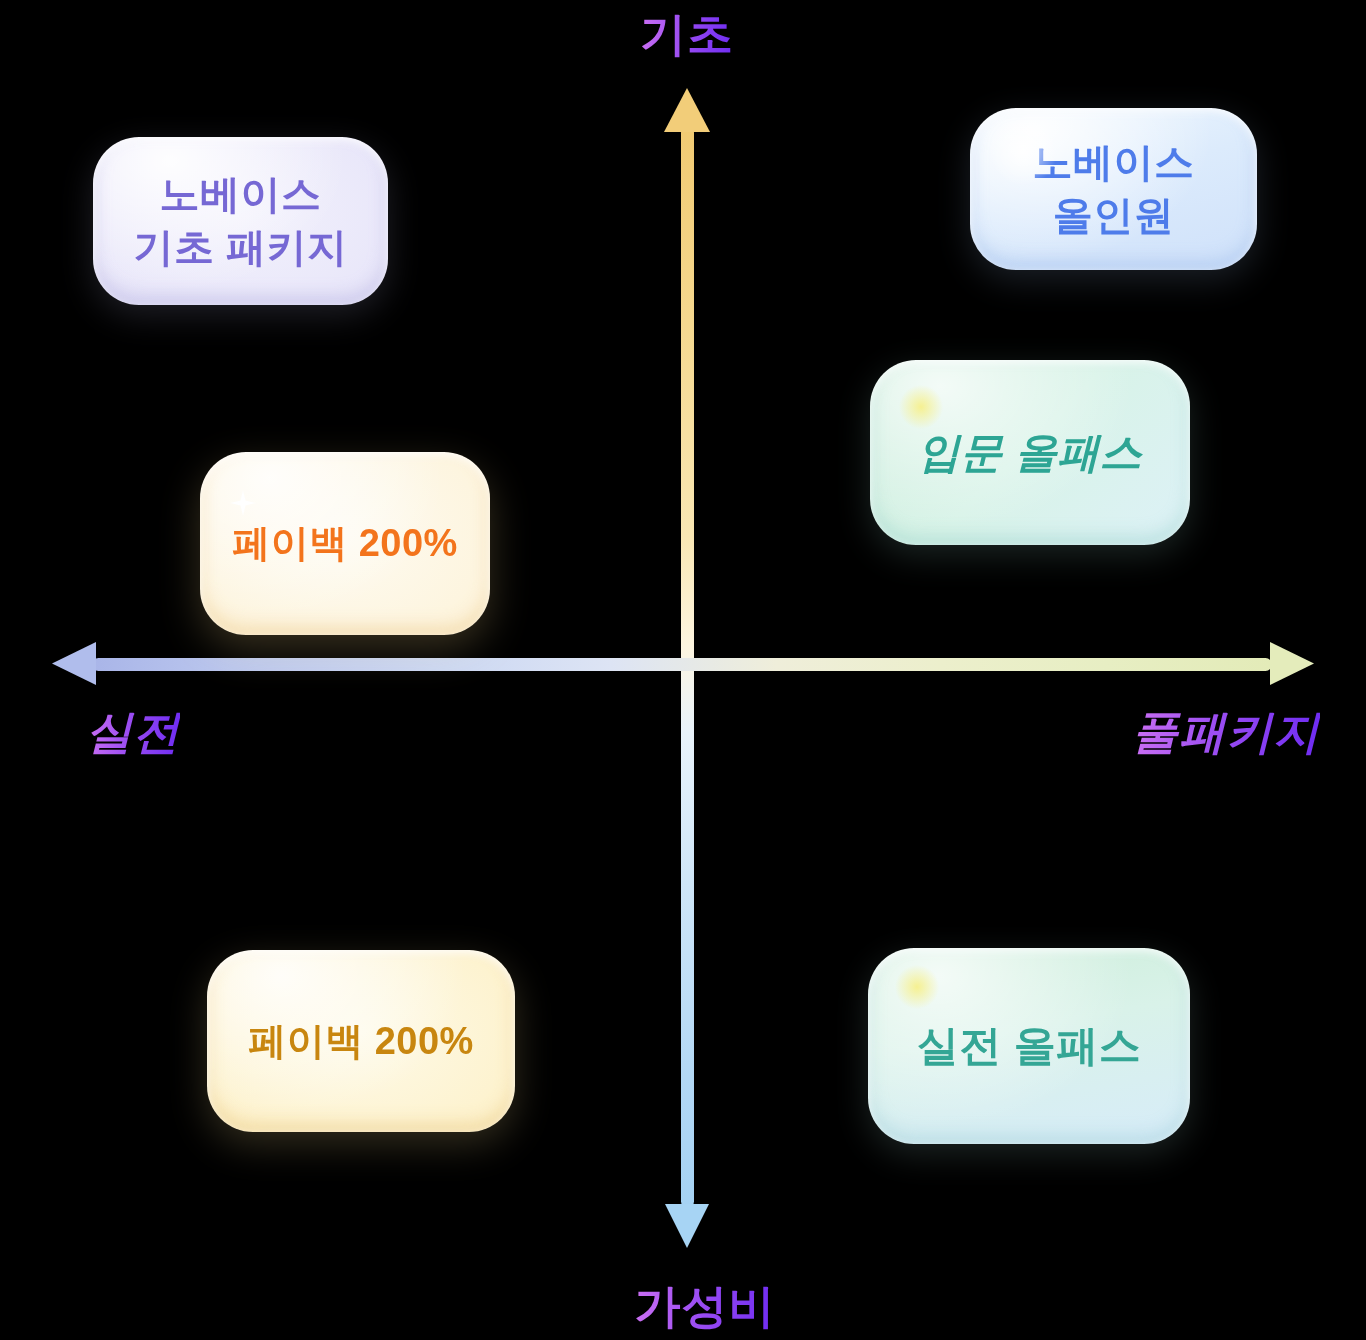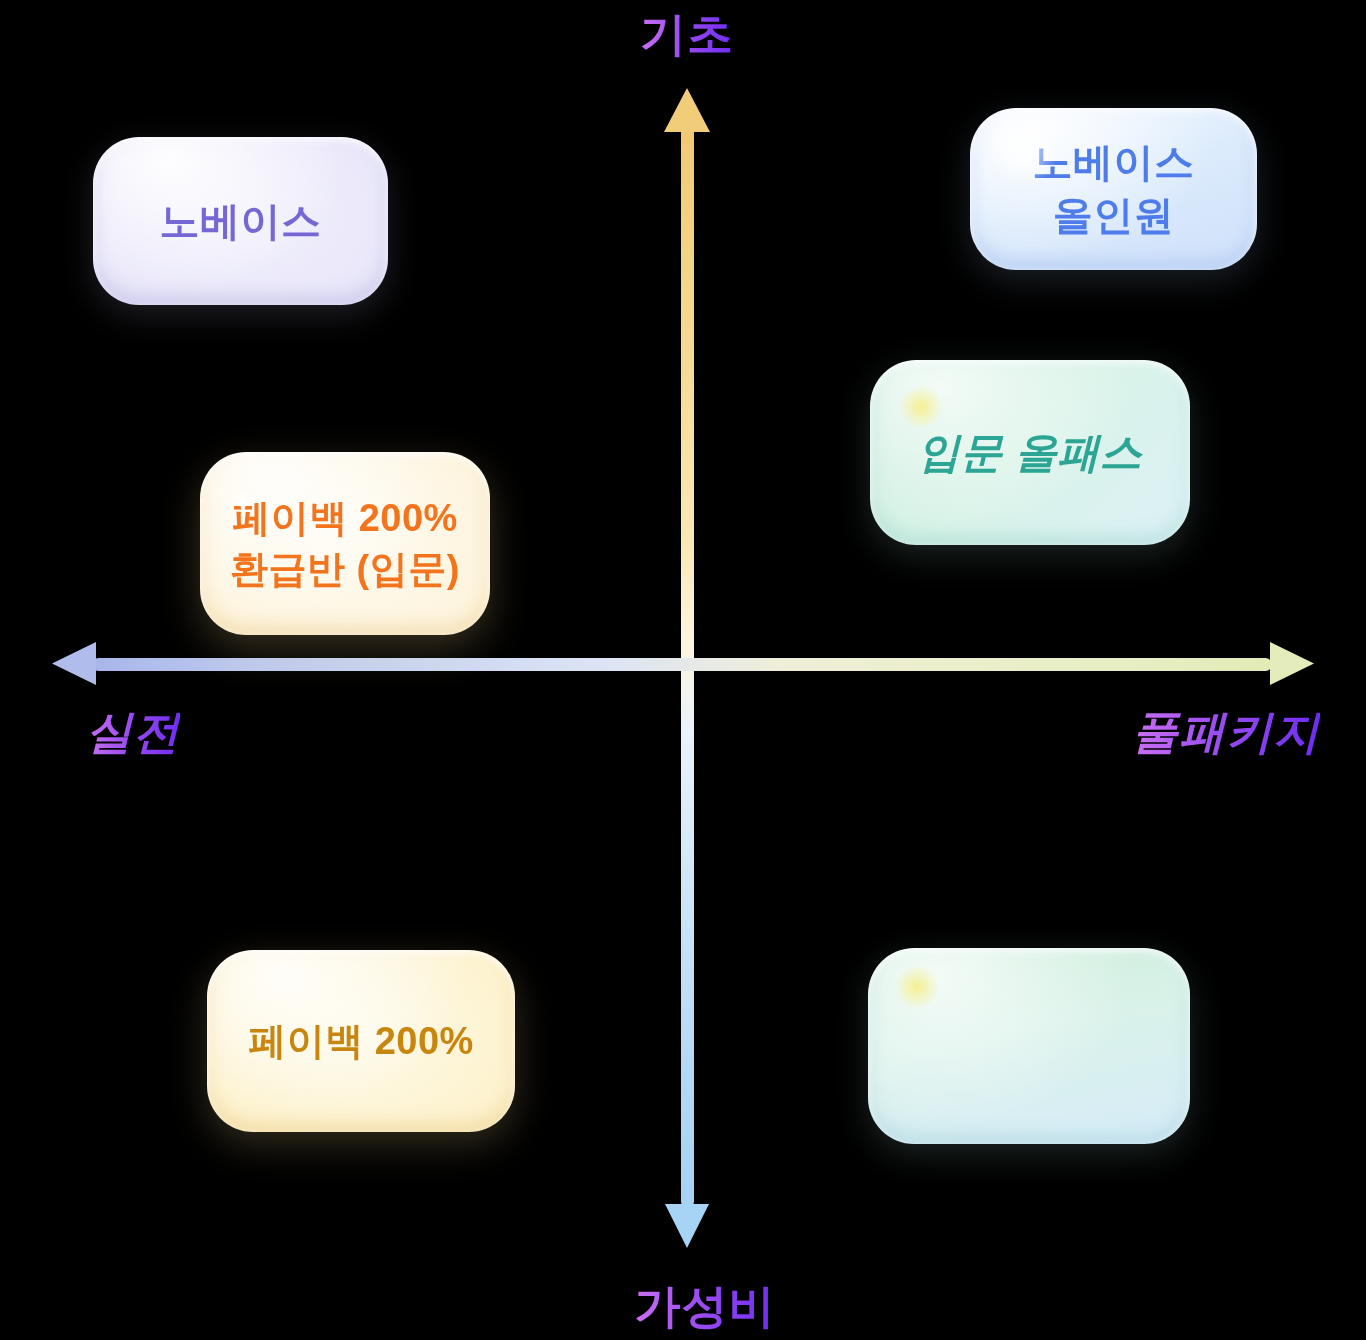--- a/index.html
+++ b/index.html
@@ -154,43 +154,44 @@
   <div class="arrowhead arrow-left"></div>
   <div class="arrowhead arrow-right"></div>
 
   <div class="axis-label label-top">기초</div>
   <div class="axis-label label-bottom">가성비</div>
   <div class="axis-label label-left">실전</div>
   <div class="axis-label label-right">풀패키지</div>
 
   <div class="card card-novice-basic">
     <span class="line">노베이스</span>
+    <span class="line">기초 패키지</span>
   </div>
 
   <div class="card card-novice-allinone">
     <span class="glow-white glow-allinone"></span>
     <span class="line">노베이스</span>
     <span class="line">올인원</span>
   </div>
 
   <div class="card card-intro-allpass">
     <span class="glow-dot dot-intro"></span>
     <span class="line">입문 올패스</span>
     <span class="line"></span>
   </div>
 
   <div class="card card-payback-intro">
     <span class="star4 star-payback"></span>
     <span class="line">페이백 200%</span>
-    <span class="line">환급반 (입문)</span>
   </div>
 
 
   <div class="card card-payback-practical">
     <span class="line">페이백 200%</span>
   </div>
 
   <div class="card card-practical-allpass">
     <span class="glow-dot dot-practical"></span>
+    <span class="line">실전 올패스</span>
     <span class="line"></span>
   </div>
 
 </div>
 
 </body></html>

